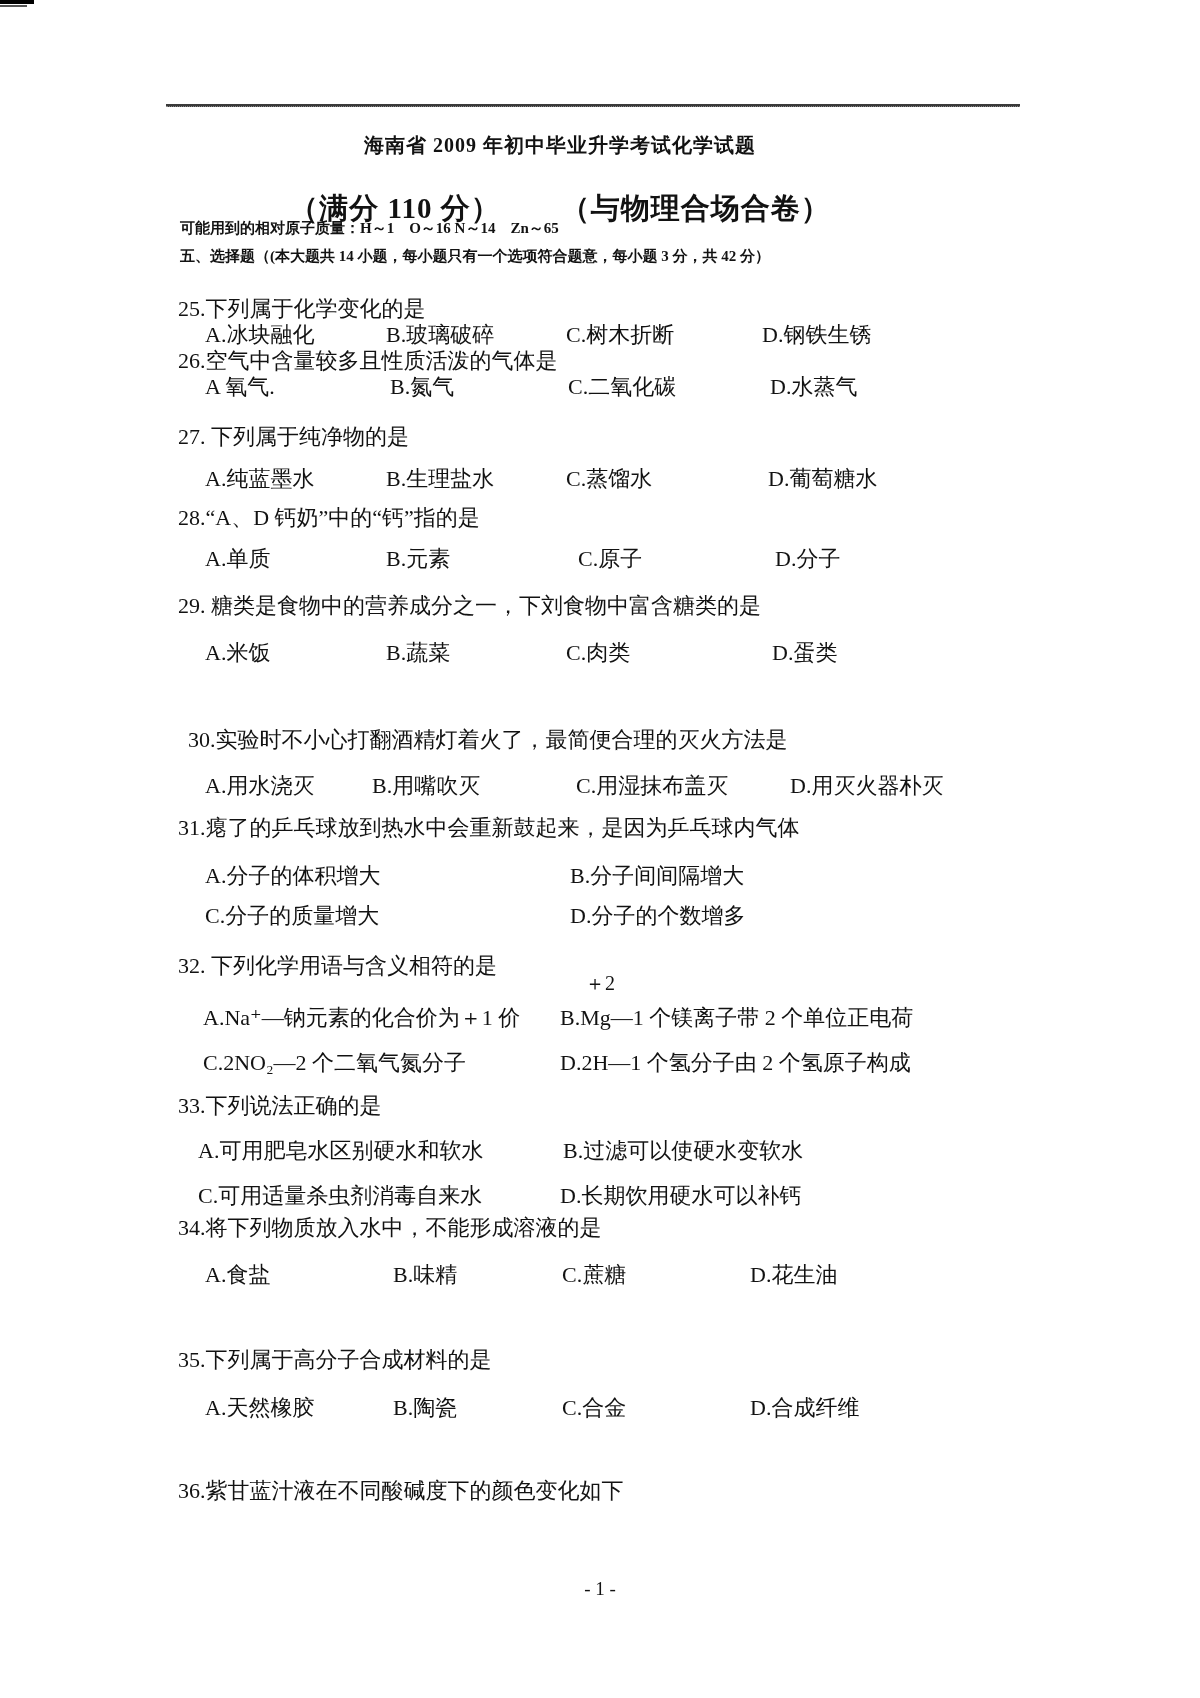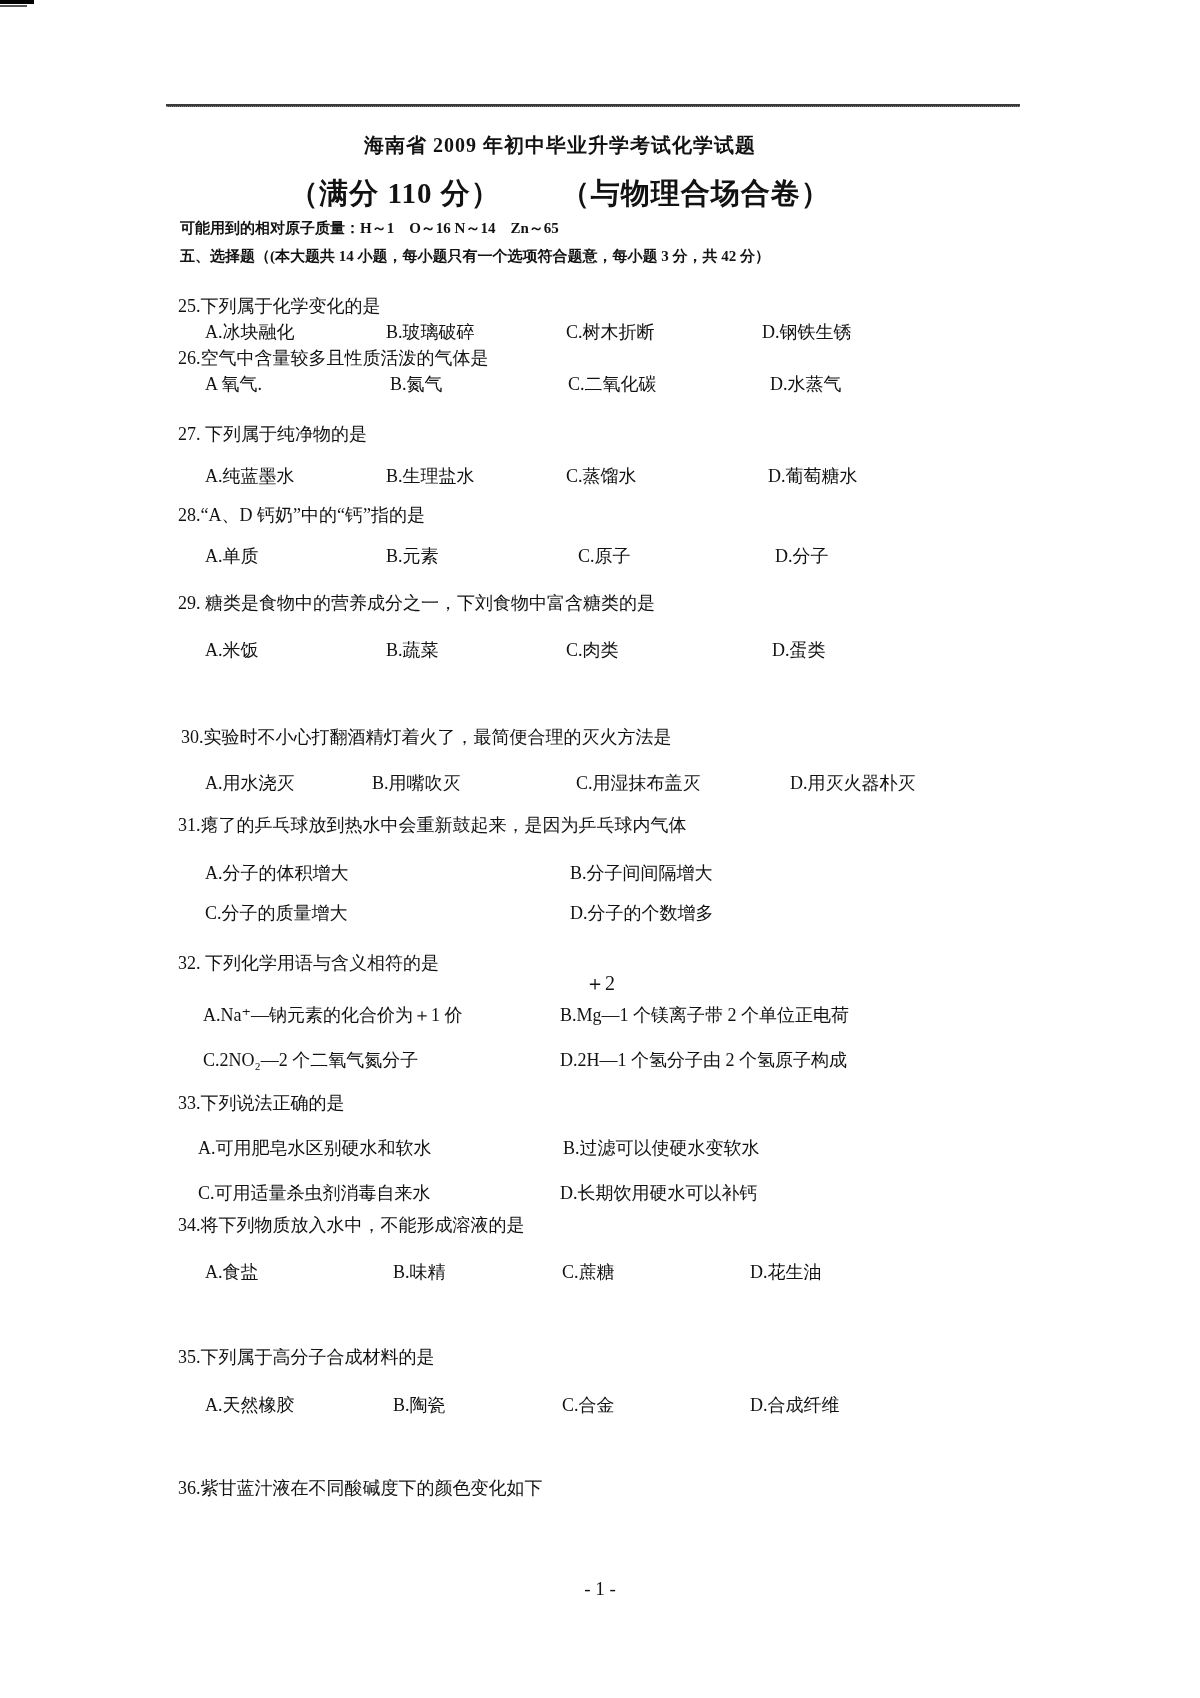--- a/index.html
+++ b/index.html
@@ -6,39 +6,39 @@
   body{
     width:1200px;height:1698px;position:relative;background:#ffffff;
     font-family:"Liberation Serif","DejaVu Serif",serif;color:#121212;
     overflow:hidden;
   }
   .abs{position:absolute;white-space:nowrap;line-height:1.15;}
   .bold{font-weight:bold;}
   .t-title{font-size:20px;letter-spacing:1px;}
   .t-sub{font-size:29px;letter-spacing:1px;}
   .t-head{font-size:15px;}
-  .t-body{font-size:18px;}
+  .t-body{font-size:22px;}
   .t-foot{font-size:19px;}
   .t-sup{font-size:20px;}
   .centerline{left:140px;width:840px;text-align:center;}
   .rule{left:166px;top:104px;width:854px;height:2px;background:#3a3a3a;border-bottom:1px dotted #888;}
   .artifact-a{left:0;top:0;width:34px;height:4px;background:#000;}
   .artifact-b{left:0;top:5px;width:27px;height:2px;background:#555;}
   .footer{left:0;top:1578px;width:1200px;text-align:center;}
 </style>
 </head>
 <body>
 
 <div class="abs artifact-a"></div>
 <div class="abs artifact-b"></div>
 
 <div class="abs rule"></div>
 
 <div class="abs centerline bold t-title" style="top:134px">海南省 2009 年初中毕业升学考试化学试题</div>
-<div class="abs centerline bold t-sub" style="top:177px">（满分 110 分）　　（与物理合场合卷）</div>
+<div class="abs centerline bold t-sub" style="top:192px">（满分 110 分）　　（与物理合场合卷）</div>
 <div class="abs bold t-head" style="left:180px;top:220px">可能用到的相对原子质量：H～1　O～16 N～14　Zn～65</div>
 <div class="abs bold t-head" style="left:180px;top:248px">五、选择题（(本大题共 14 小题，每小题只有一个选项符合题意，每小题 3 分，共 42 分）</div>
 
 <div class="abs t-body" style="left:178px;top:296px">25.下列属于化学变化的是</div>
 <div class="abs t-body" style="left:205px;top:322px">A.冰块融化</div>
 <div class="abs t-body" style="left:386px;top:322px">B.玻璃破碎</div>
 <div class="abs t-body" style="left:566px;top:322px">C.树木折断</div>
 <div class="abs t-body" style="left:762px;top:322px">D.钢铁生锈</div>
 
 <div class="abs t-body" style="left:178px;top:348px">26.空气中含量较多且性质活泼的气体是</div>
@@ -58,21 +58,21 @@
 <div class="abs t-body" style="left:386px;top:546px">B.元素</div>
 <div class="abs t-body" style="left:578px;top:546px">C.原子</div>
 <div class="abs t-body" style="left:775px;top:546px">D.分子</div>
 
 <div class="abs t-body" style="left:178px;top:593px">29. 糖类是食物中的营养成分之一，下刘食物中富含糖类的是</div>
 <div class="abs t-body" style="left:205px;top:640px">A.米饭</div>
 <div class="abs t-body" style="left:386px;top:640px">B.蔬菜</div>
 <div class="abs t-body" style="left:566px;top:640px">C.肉类</div>
 <div class="abs t-body" style="left:772px;top:640px">D.蛋类</div>
 
-<div class="abs t-body" style="left:181px;top:727px">30.实验时不小心打翻酒精灯着火了，最简便合理的灭火方法是</div>
+<div class="abs t-body" style="left:188px;top:727px">30.实验时不小心打翻酒精灯着火了，最简便合理的灭火方法是</div>
 <div class="abs t-body" style="left:205px;top:773px">A.用水浇灭</div>
 <div class="abs t-body" style="left:372px;top:773px">B.用嘴吹灭</div>
 <div class="abs t-body" style="left:576px;top:773px">C.用湿抹布盖灭</div>
 <div class="abs t-body" style="left:790px;top:773px">D.用灭火器朴灭</div>
 
 <div class="abs t-body" style="left:178px;top:815px">31.瘪了的乒乓球放到热水中会重新鼓起来，是因为乒乓球内气体</div>
 <div class="abs t-body" style="left:205px;top:863px">A.分子的体积增大</div>
 <div class="abs t-body" style="left:570px;top:863px">B.分子间间隔增大</div>
 <div class="abs t-body" style="left:205px;top:903px">C.分子的质量增大</div>
 <div class="abs t-body" style="left:570px;top:903px">D.分子的个数增多</div>

